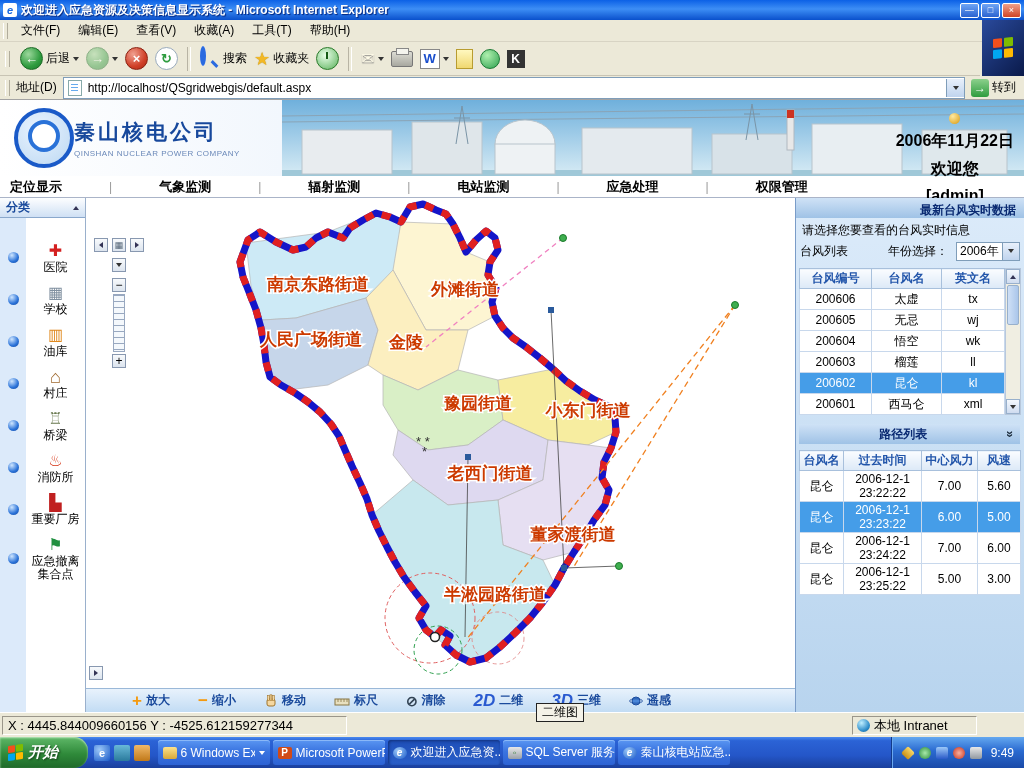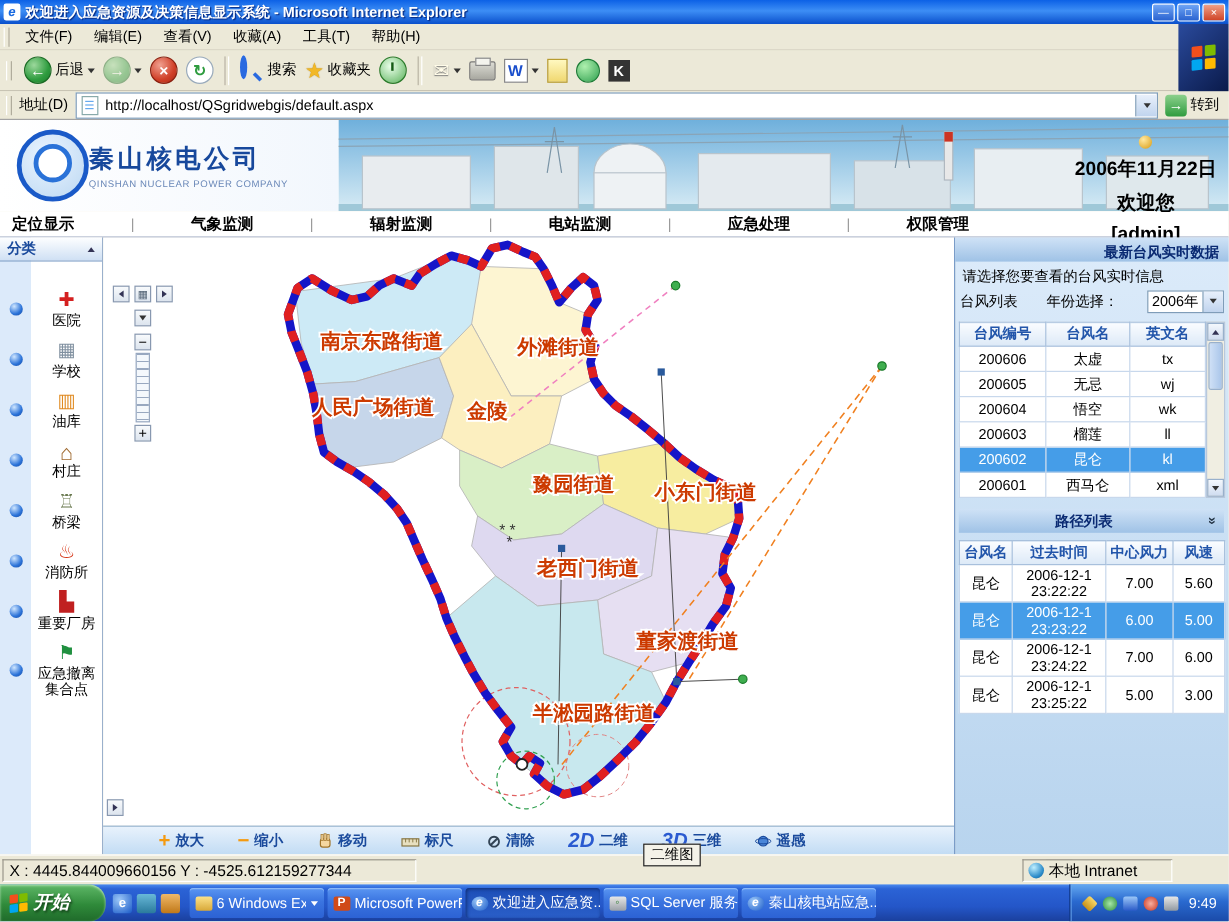--- a/index.html
+++ b/index.html
@@ -119,21 +119,21 @@
   .mt-minus{color:#f49a10;font-size:17px;font-weight:bold;line-height:10px;}
   .mt-2d{font-weight:bold;font-style:italic;color:#2a5ad0;font-size:17px;}
   .mt-clear{color:#345;font-size:14px;}
   
   .rightpanel{left:795px;top:198px;width:229px;height:514px;box-sizing:border-box;border-left:1px solid #7a9cc8;
     background:linear-gradient(180deg,#dcebfa,#b8d4ee);}
   .rp-title{height:20px;background:linear-gradient(180deg,#cfe2f6,#9fc2e6);color:#0a2a72;font-weight:bold;
     text-align:right;padding:4px 8px 0 0;box-sizing:border-box;}
   .rp-sub{height:20px;padding:4px 0 0 6px;box-sizing:border-box;color:#000;}
   .rp-controls{height:26px;display:flex;align-items:center;padding:0 4px;gap:4px;}
-  .ysel{width:64px;height:19px;background:#fff;border:1px solid #7f9db9;display:flex;align-items:center;box-sizing:border-box;margin-left:20px;}
+  .ysel{width:64px;height:19px;background:#fff;border:1px solid #7f9db9;display:flex;align-items:center;box-sizing:border-box;margin-left:4px;}
   .ysel b{flex:1;font-weight:normal;padding-left:3px;}
   .selbtn{width:16px;height:17px;background:linear-gradient(#e8f0fb,#c0d4ee);border-left:1px solid #7f9db9;
     display:flex;align-items:center;justify-content:center;}
   table.rp{border-collapse:collapse;table-layout:fixed;background:#fff;font-size:12px;}
   table.rp th{background:linear-gradient(#fafcff,#dce9f7);color:#2255aa;font-weight:bold;
     border:1px solid #a8c0dc;height:19px;padding:0;}
   table.rp td{border:1px solid #c8d8ec;text-align:center;color:#000;padding:0 1px;line-height:14px;}
   tr.sel td{background:#459de8;color:#fff;}
   .t1wrap{position:absolute;left:3px;top:70px;display:flex;}
   .sb{width:16px;display:flex;flex-direction:column;background:#f0eee2;border:1px solid #b8c8dc;box-sizing:border-box;}

